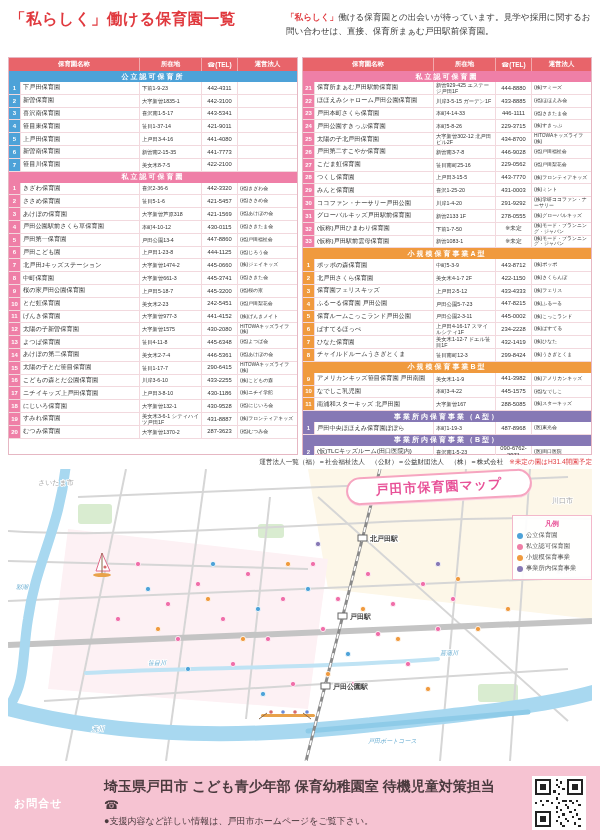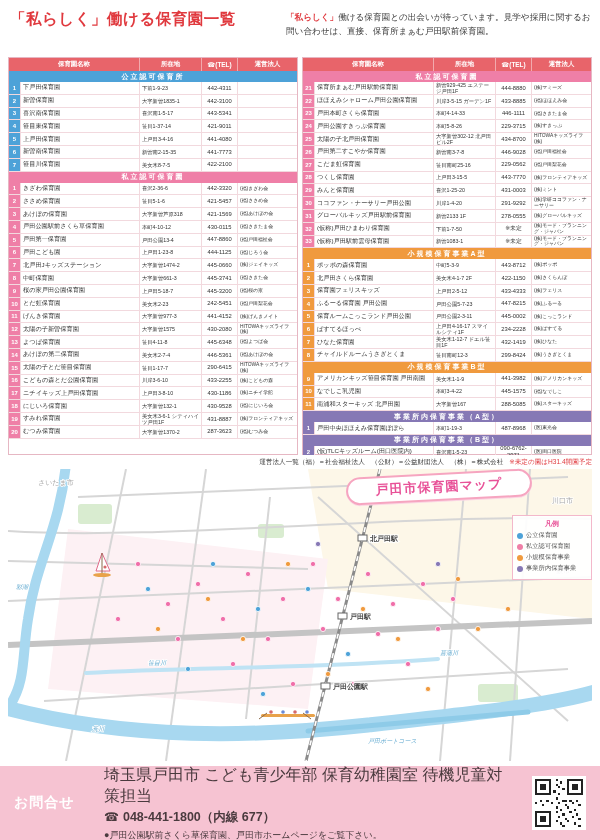--- a/index.html
+++ b/index.html
@@ -46,23 +46,23 @@
 .legend{position:absolute;left:504px;top:46px;width:80px;background:rgba(255,255,255,.92);border:1px solid #f3b8cb;padding:3px 4px 4px;}
 .lg-title{text-align:center;font-size:7px;font-weight:bold;color:#e85298;margin-bottom:2px;}
 .lg-item{display:flex;align-items:center;gap:3px;margin:2px 0;font-size:6.3px;color:#555;}
 .lg-dot{width:6px;height:6px;border-radius:50%;flex:none;}
 .lbl-station{font-size:7px;font-weight:bold;fill:#444;paint-order:stroke;stroke:#fff;stroke-width:2px;}
 .lbl-river{font-size:6px;fill:#5fa8cf;font-style:italic;paint-order:stroke;stroke:#fff;stroke-width:1.5px;}
 .lbl-city{font-size:7px;fill:#a5a5a5;paint-order:stroke;stroke:#fff;stroke-width:1.5px;}
 
 
 .footer{position:absolute;left:0;top:766px;width:600px;height:74px;background:#f6c3d2;display:flex;align-items:center;padding:0 14px;gap:14px;}
-.contact-label{color:#fff;font-weight:bold;font-size:14px;width:76px;flex:none;letter-spacing:1px;}
+.contact-label{color:#fff;font-weight:bold;font-size:11px;width:76px;flex:none;letter-spacing:1px;}
 .footer-text{flex:1;color:#4a3a3e;min-width:0;}
-.f-dept{font-size:16px;font-weight:normal;}
+.f-dept{font-size:14px;font-weight:bold;}
 .f-phone{display:flex;align-items:center;gap:4px;font-size:12.5px;font-weight:bold;margin-top:2px;}
 .ph-ic{font-size:12px;}
 .f-note{font-size:9px;margin-top:3px;}
 .qr-box{width:54px;height:54px;background:#fff;padding:3px;flex:none;}
 .qr-box svg{display:block;width:48px;height:48px;shape-rendering:crispEdges;}
 </style>
 </head>
 <body>
 
 <div class="page">
@@ -611,23 +611,22 @@
         </div>
     </div>
   </div>
 
   <div class="footer">
     <div class="contact-label">お問合せ</div>
     <div class="footer-text">
       <div class="f-dept">埼玉県戸田市 こども青少年部 保育幼稚園室 待機児童対策担当</div>
       <div class="f-phone">
           <span class="ph-ic">☎</span>
-          <span>048-441-1800（内線 677）</span>
-        </div>
-      <div class="f-note">●戸田公園駅前さくら草保育園、戸田市ホームページをご覧下さい。</div>
+        </div>
+      <div class="f-note">●支援内容など詳しい情報は、戸田市ホームページをご覧下さい。</div>
     </div>
     <div class="qr-box">
       <svg viewBox="0 0 21 21" fill="#222">
         <rect x="0" y="0" width="7" height="7"></rect>
           <rect x="1" y="1" width="5" height="5" fill="#fff"></rect>
           <rect x="2" y="2" width="3" height="3"></rect>
         <rect x="14" y="0" width="7" height="7"></rect>
           <rect x="15" y="1" width="5" height="5" fill="#fff"></rect>
           <rect x="16" y="2" width="3" height="3"></rect>
         <rect x="0" y="14" width="7" height="7"></rect>

